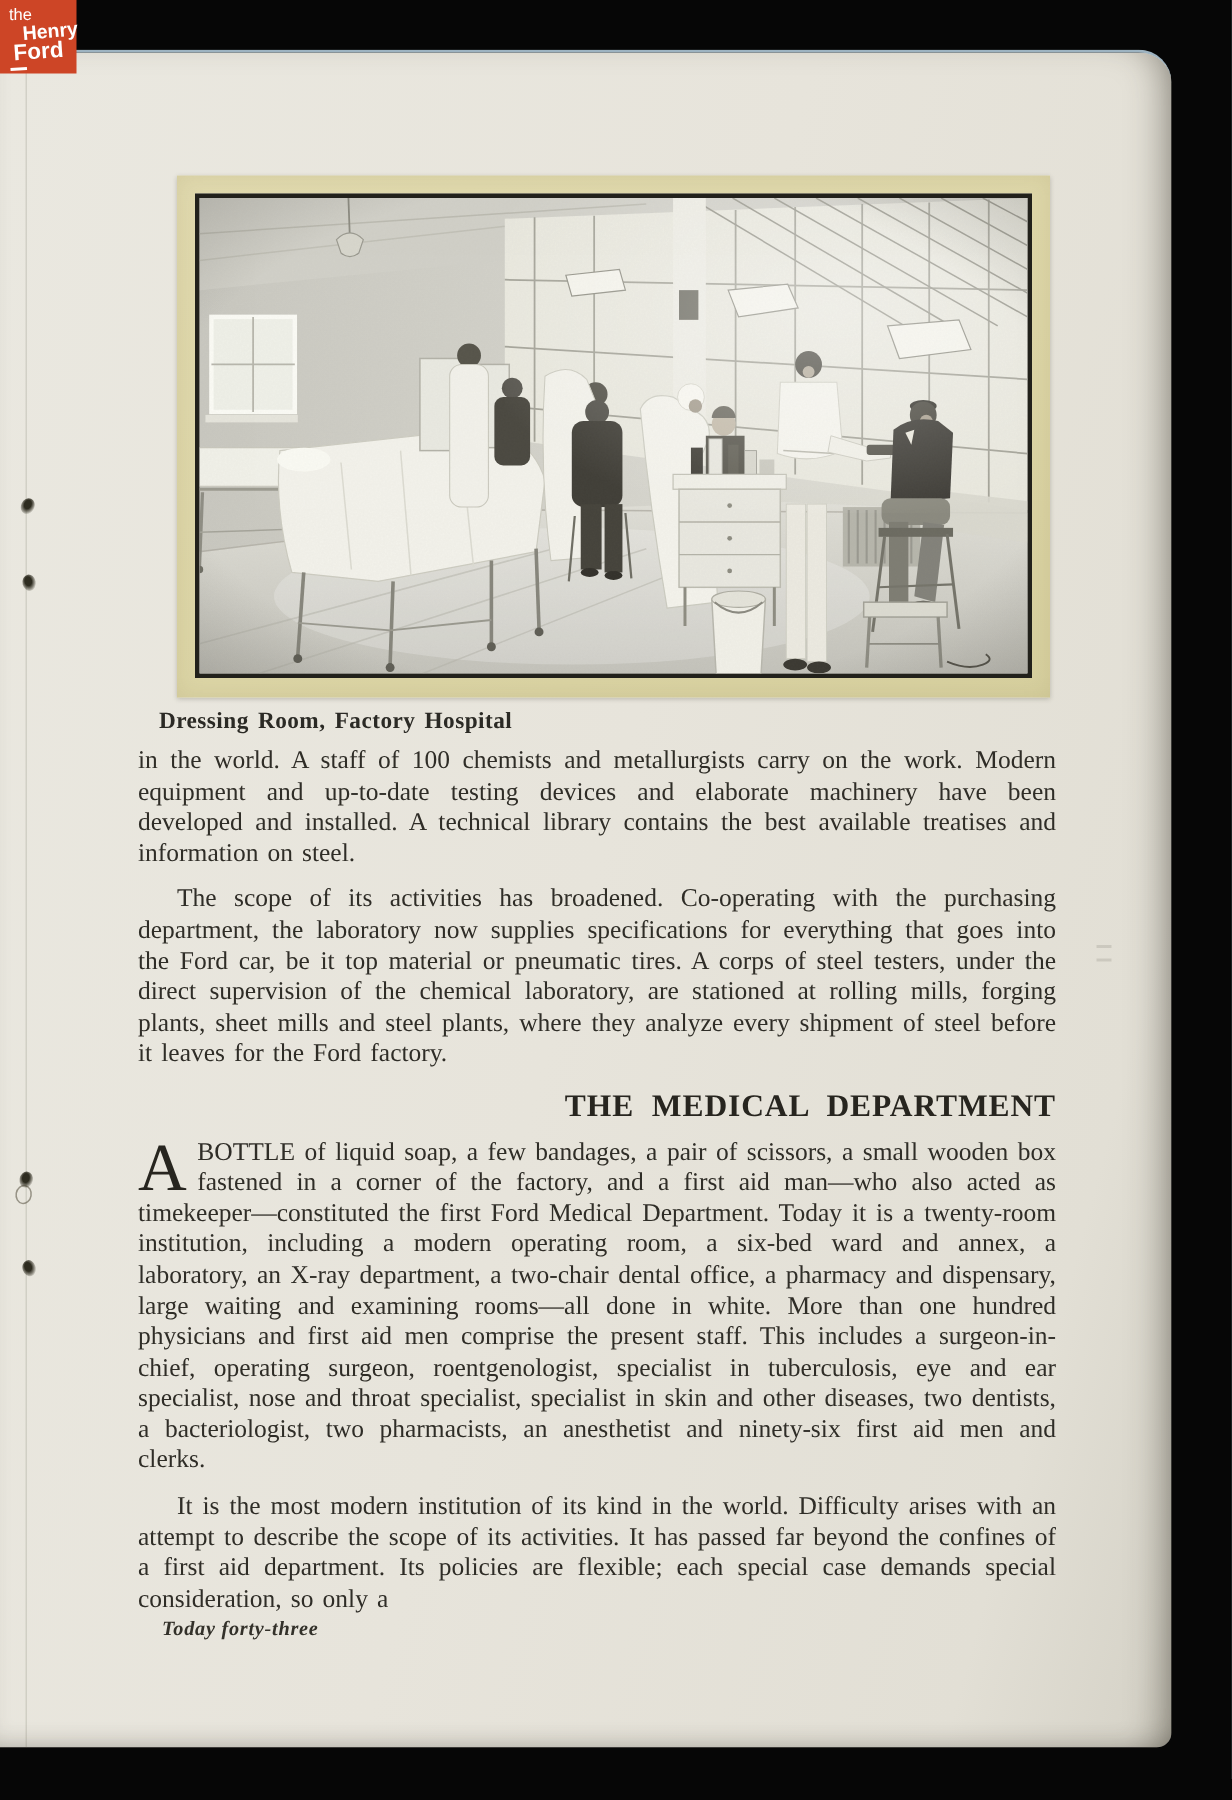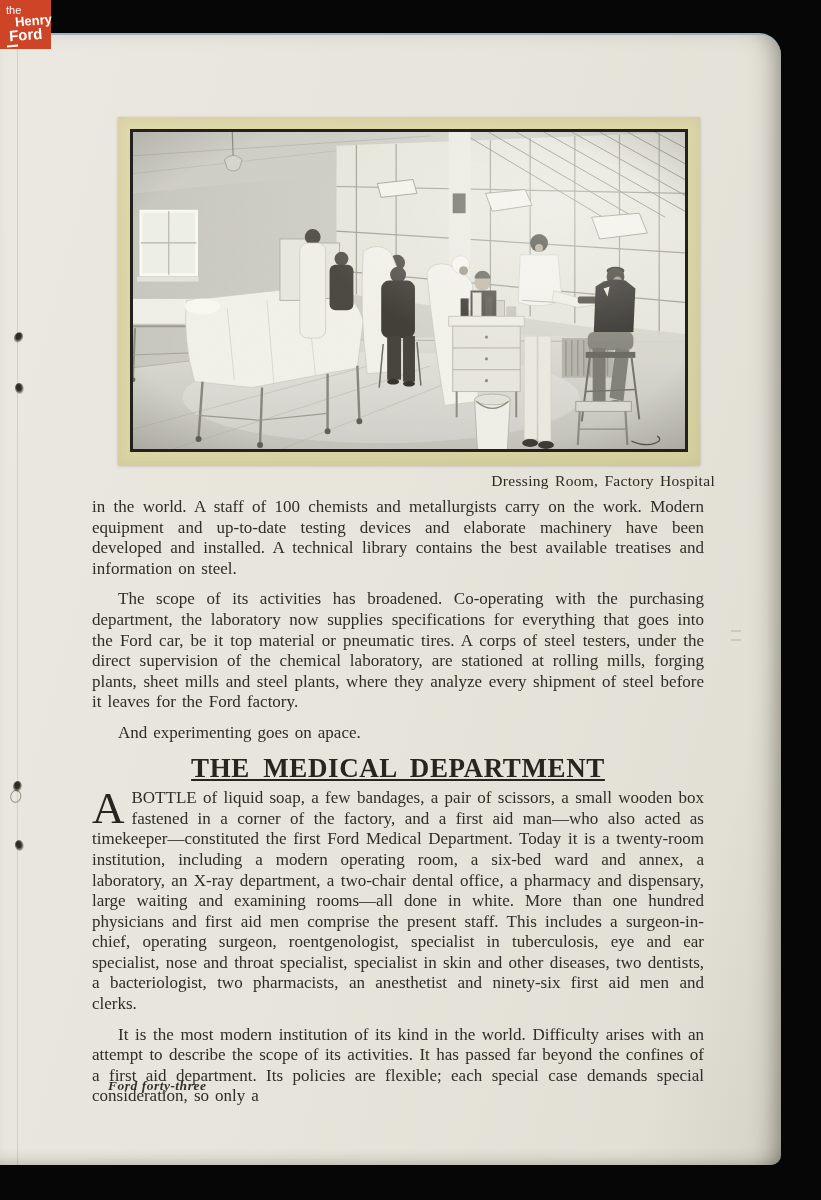--- a/index.html
+++ b/index.html
@@ -24,29 +24,29 @@
   .l-henry{position:absolute;left:15px;top:13px;font-size:13px;font-weight:700;transform:rotate(-5deg);}
   .l-ford{position:absolute;left:9px;top:26px;font-size:15px;font-weight:700;transform:rotate(-4deg);}
   .l-underline{position:absolute;left:7px;top:45px;width:11px;height:2px;background:#fff;transform:rotate(-4deg);}
   
   .photo-mat{position:absolute;left:118px;top:82px;width:582px;height:348px;
              background:linear-gradient(160deg,#e0d9ae 0%,#dcd5a6 55%,#d6cf9e 100%);
              box-shadow:0 1px 3px rgba(60,55,40,.25), inset 0 0 14px rgba(120,110,60,.12);}
   .photo-frame{position:absolute;left:12px;top:12px;width:558px;height:323px;
                border:3px solid #22211b;box-sizing:border-box;background:#d4d3cb;overflow:hidden;}
   .photo-frame svg{display:block;}
-  .caption{position:absolute;left:133px;top:437px;width:582px;text-align:right;
-           font-size:15.5px;font-weight:400;color:#2b2a25;word-spacing:2px;letter-spacing:.3px;}
+  .caption{position:absolute;left:106px;top:437px;width:582px;text-align:left;
+           font-size:15.5px;font-weight:700;color:#2b2a25;word-spacing:2px;letter-spacing:.3px;}
   
   .text-col{position:absolute;left:92px;top:462px;width:612px;color:#2f2d27;
             font-size:17px;line-height:20.6px;text-align:justify;word-spacing:1.8px;}
   .para{margin:0;}
   .indent{text-indent:26px;margin-top:10px;}
-  .heading{margin:14px 0 10px 0;text-align:center;font-size:27px;font-weight:700;
-           letter-spacing:.6px;word-spacing:6px;color:#27251f;text-indent:0;text-decoration:underline;}
+  .heading{margin:14px 0 10px 0;text-align:right;font-size:21px;font-weight:700;
+           letter-spacing:.6px;word-spacing:6px;color:#27251f;text-indent:0;}
   .dropcap{float:left;font-size:45px;line-height:34px;padding:3px 7px 0 0;color:#27251f;}
   .footer{position:absolute;left:108px;top:1043px;font-size:13.5px;font-style:italic;font-weight:700;
           letter-spacing:.5px;color:#33312a;}
   .smudge{position:absolute;left:731px;top:595px;width:10px;height:7px;opacity:.25;
           border-top:2px solid #8a887c;border-bottom:2px solid #8a887c;}
 </style>
 </head>
 <body>
 
 <div class="stage">
@@ -259,27 +259,26 @@
           <rect width="556" height="320" fill="url(#vig)"></rect>
           <rect width="556" height="320" filter="url(#grain)" opacity=".55"></rect>
         </svg>
       </div>
     </div>
     <div class="caption">Dressing Room, Factory Hospital</div>
 
     <div class="text-col">
       <p class="para">in the world.  A staff of 100 chemists and metallurgists carry on the work.  Modern equipment and up-to-date testing devices and elaborate machinery have been developed and installed.  A technical library contains the best available treatises and information on steel.</p>
       <p class="para indent">The scope of its activities has broadened.  Co-operating with the purchasing department, the laboratory now supplies specifications for everything that goes into the Ford car, be it top material or pneumatic tires.  A corps of steel testers, under the direct supervision of the chemical laboratory, are stationed at rolling mills, forging plants, sheet mills and steel plants, where they analyze every shipment of steel before it leaves for the Ford factory.</p>
-      <p class="para indent">And experimenting goes on apace.</p>
       <h2 class="heading">THE MEDICAL DEPARTMENT</h2>
       <p class="para"><span class="dropcap">A</span><span>BOTTLE of liquid soap, a few bandages, a pair of scissors, a small wooden box fastened in a corner of the factory, and a first aid man—who also acted as timekeeper—constituted the first Ford Medical Department.  Today it is a twenty-room institution, including a modern operating room, a six-bed ward and annex, a laboratory, an X-ray department, a two-chair dental office, a pharmacy and dispensary, large waiting and examining rooms—all done in white.  More than one hundred physicians and first aid men comprise the present staff.  This includes a surgeon-in-chief, operating surgeon, roentgenologist, specialist in tuberculosis, eye and ear specialist, nose and throat specialist, specialist in skin and other diseases, two dentists, a bacteriologist, two pharmacists, an anesthetist and ninety-six first aid men and clerks.</span></p>
       <p class="para indent">It is the most modern institution of its kind in the world.  Difficulty arises with an attempt to describe the scope of its activities.  It has passed far beyond the confines of a first aid department.  Its policies are flexible; each special case demands special consideration, so only a</p>
     </div>
 
-    <div class="footer">Ford forty-three</div>
+    <div class="footer">Today forty-three</div>
     <div class="smudge"></div>
   </div>
 
   <span class="mark" style="left:14px;top:332px;transform:rotate(24deg);"></span>
   <span class="mark" style="left:15px;top:383px;transform:rotate(-12deg);"></span>
   <span class="mark loop" style="left:13px;top:781px;transform:rotate(10deg);"></span>
   <span class="mark" style="left:15px;top:840px;transform:rotate(-18deg);"></span>
 
   <div class="logo">
     <span class="l-the">the</span>

